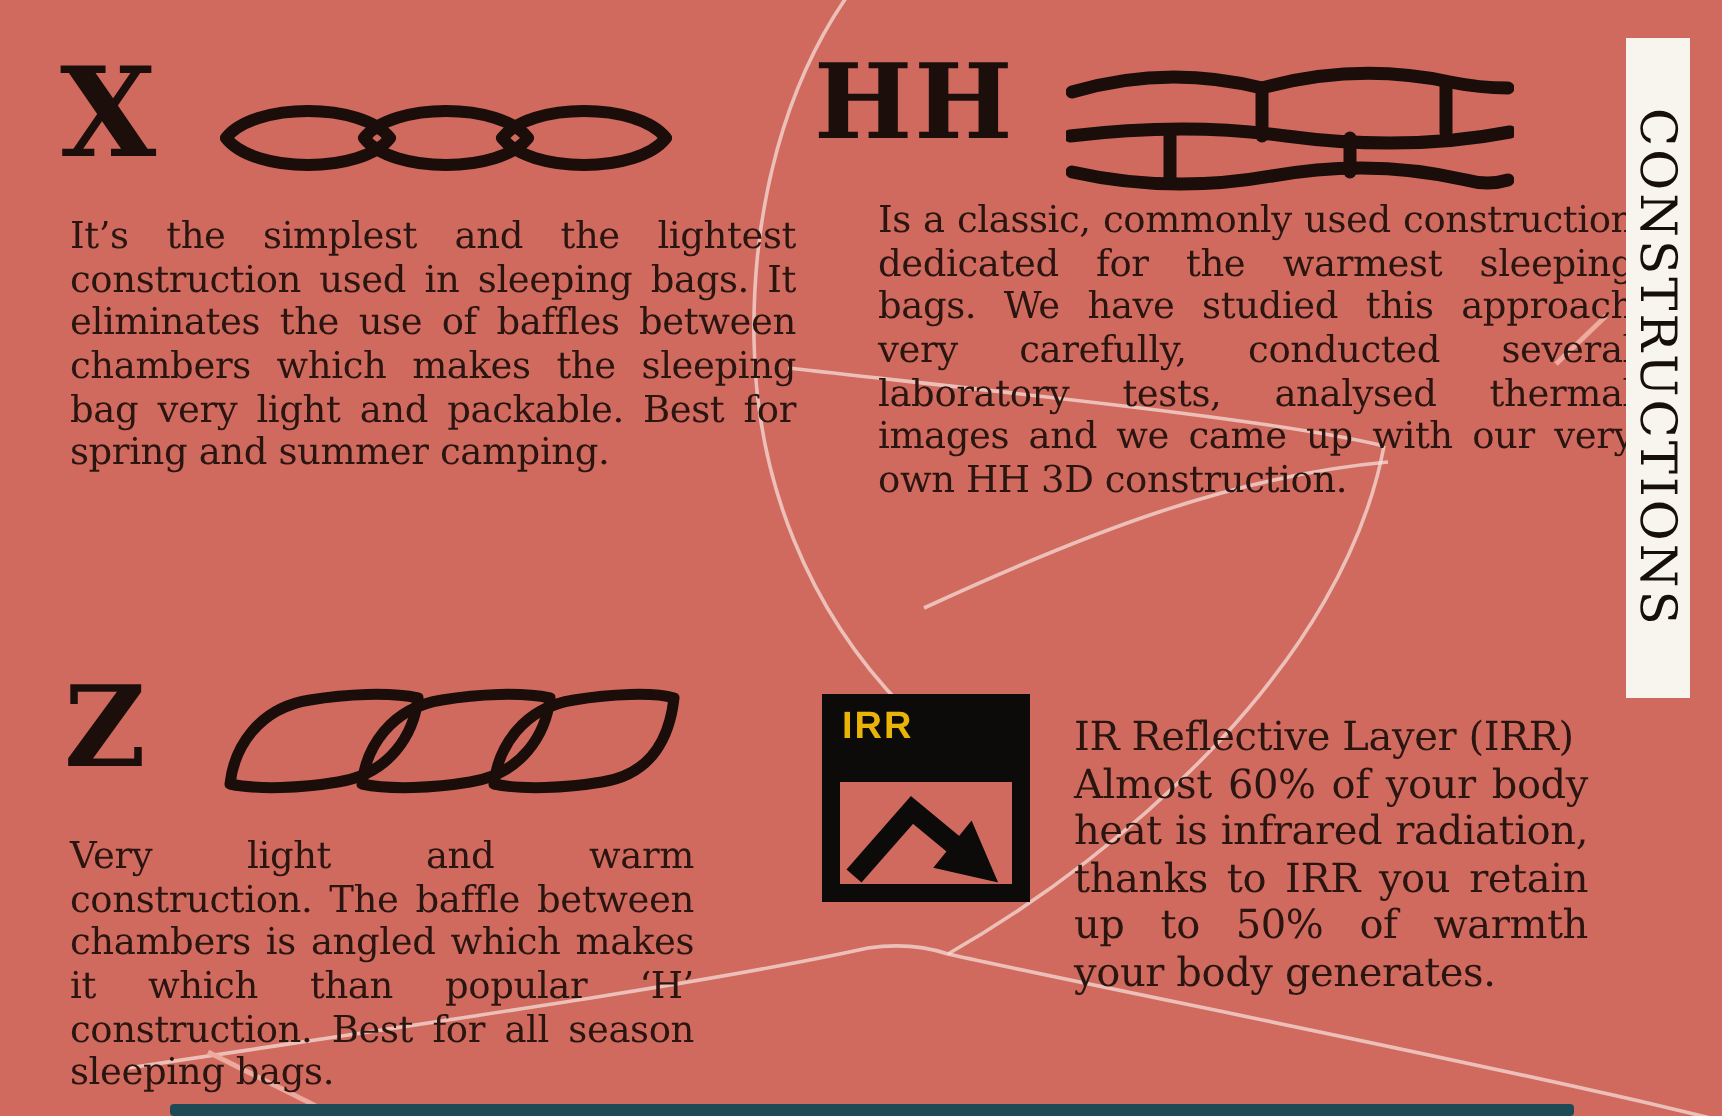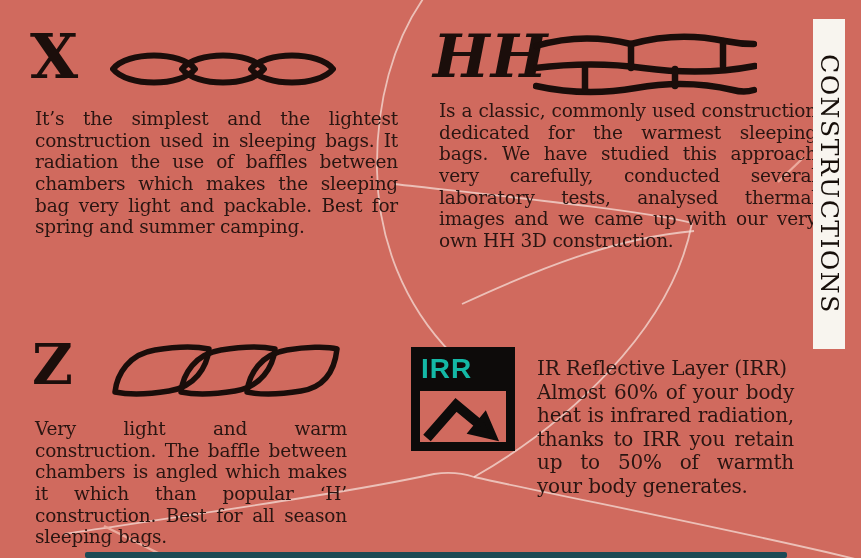--- a/index.html
+++ b/index.html
@@ -19,21 +19,21 @@
     letter-spacing:-0.2px;color:#2a1511;
   }
   .icon-stroke{stroke:#1a0d0a;fill:none;}
   
   #decor{position:absolute;left:0;top:0;pointer-events:none;}
   
   .irr-badge{background:#0d0b0a;}
   .irr-label{
     position:absolute;left:10px;top:6px;
     font-family:"Liberation Sans", sans-serif;
-    font-weight:bold;font-size:28px;color:#14b8a6;letter-spacing:1px;
+    font-weight:bold;font-size:19px;color:#eab308;letter-spacing:1px;
   }
   .irr-window{
     position:absolute;left:9px;top:44px;width:86px;height:51px;
     background:#d06a5e;
   }
   
   .v-banner{
     background:#f8f5ef;display:flex;align-items:center;justify-content:center;
   }
   .v-banner span{
@@ -65,23 +65,23 @@
   <div class="abs heading" style="left:30px;top:26px;font-size:62px;">X</div>
 
   <svg class="abs" style="left:110px;top:50px;" width="226" height="38" viewBox="0 0 226 38">
     <g class="icon-stroke" stroke-width="6" stroke-linejoin="round">
       <path d="M3 19 C17 1 71 1 85 19 C71 37 17 37 3 19 Z"></path>
       <path d="M72 19 C86 1 140 1 154 19 C140 37 86 37 72 19 Z"></path>
       <path d="M141 19 C155 1 209 1 223 19 C209 37 155 37 141 19 Z"></path>
     </g>
   </svg>
 
-  <div class="abs body-text" style="left:35px;top:108px;width:363px;">It’s the simplest and the lightest construction used in sleeping bags. It radiation the use of baffles between chambers which makes the sleeping bag very light and packable. Best for spring and summer camping.</div>
+  <div class="abs body-text" style="left:35px;top:108px;width:363px;">It’s the simplest and the lightest construction used in sleeping bags. It eliminates the use of baffles between chambers which makes the sleeping bag very light and packable. Best for spring and summer camping.</div>
 
-  <div class="abs heading" style="left:433px;top:26px;font-size:60px;font-style:italic;">HH</div>
+  <div class="abs heading" style="left:407px;top:26px;font-size:52px;">HH</div>
 
   <svg class="abs" style="left:533px;top:28px;" width="224" height="68" viewBox="0 0 224 68">
     <g class="icon-stroke" stroke-width="6.5" stroke-linecap="round">
       <path d="M3 18 Q50 4 98 16 Q145 3 192 13 Q207 16 221 16"></path>
       <path d="M2 40 Q60 33 110 40 Q170 48 222 38"></path>
       <path d="M3 58 Q52 69 103 60 Q153 51 200 62 Q211 65 221 62"></path>
       <path d="M98 16 L98 40"></path>
       <path d="M190 13 L190 38"></path>
       <path d="M52 40 L52 62"></path>
       <path d="M142 41 L142 58"></path>

